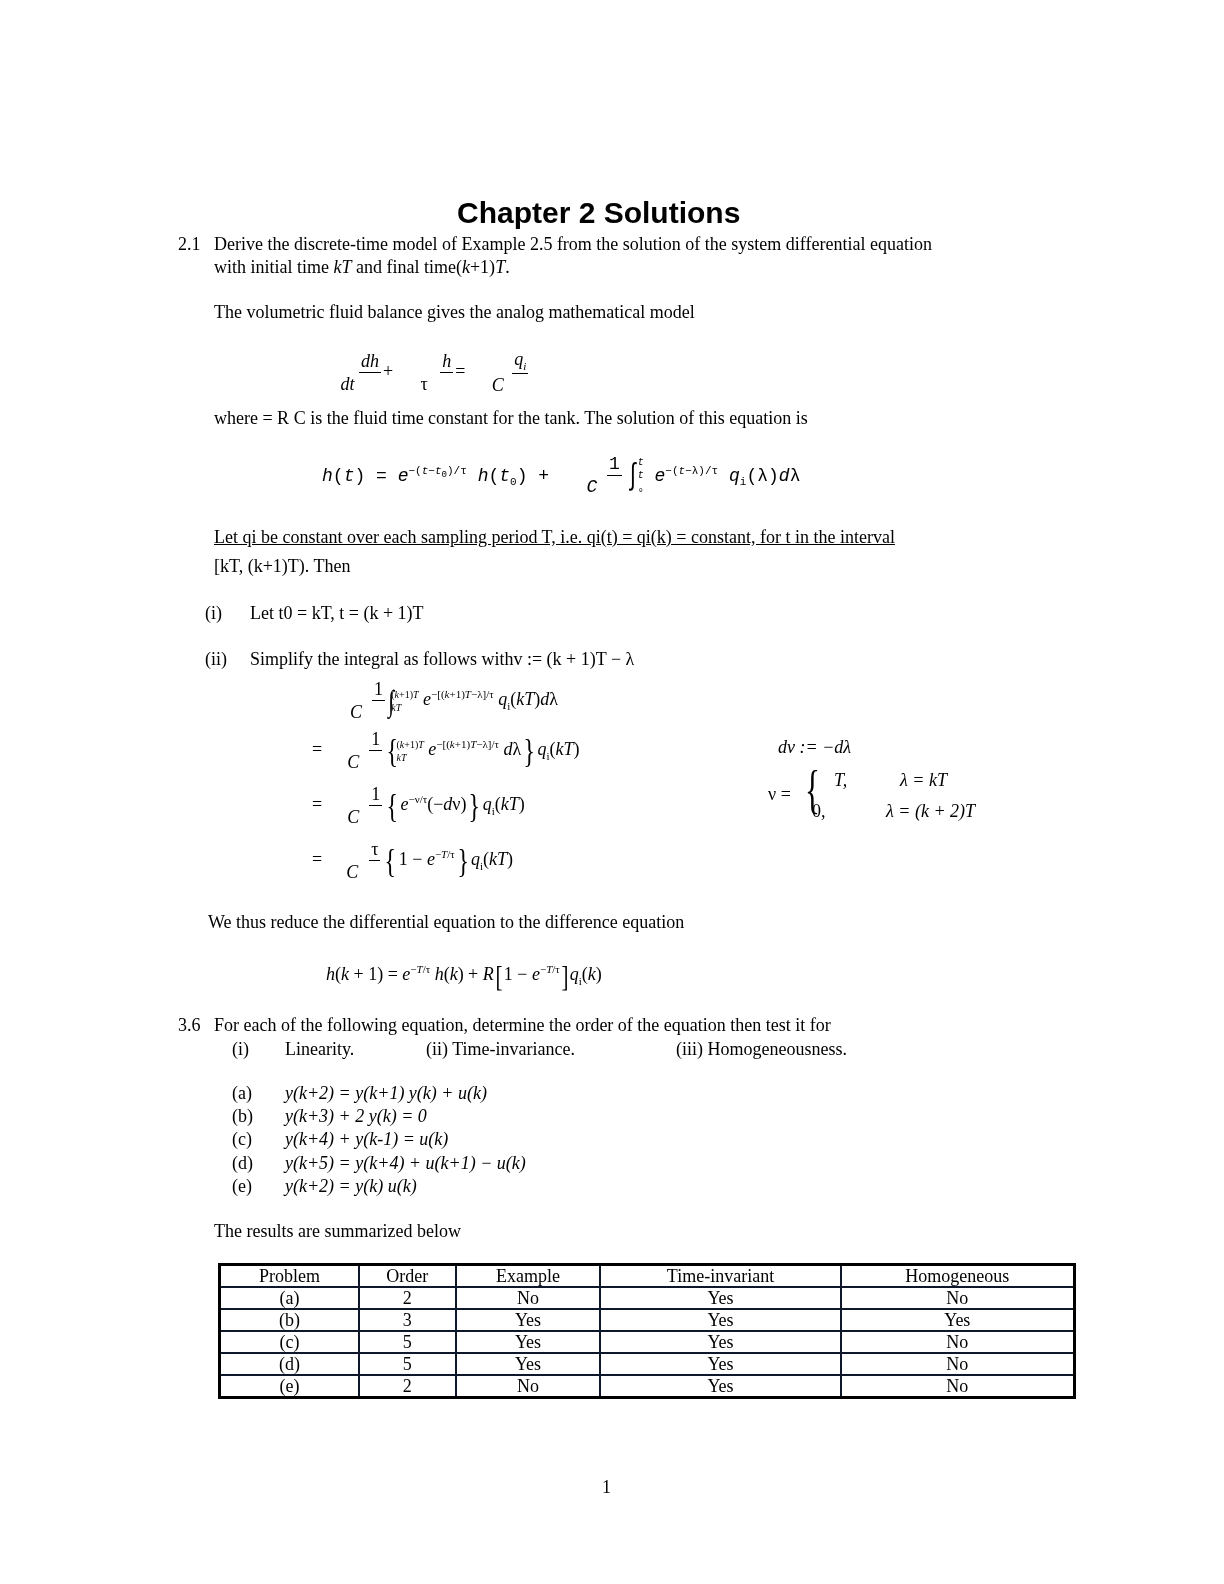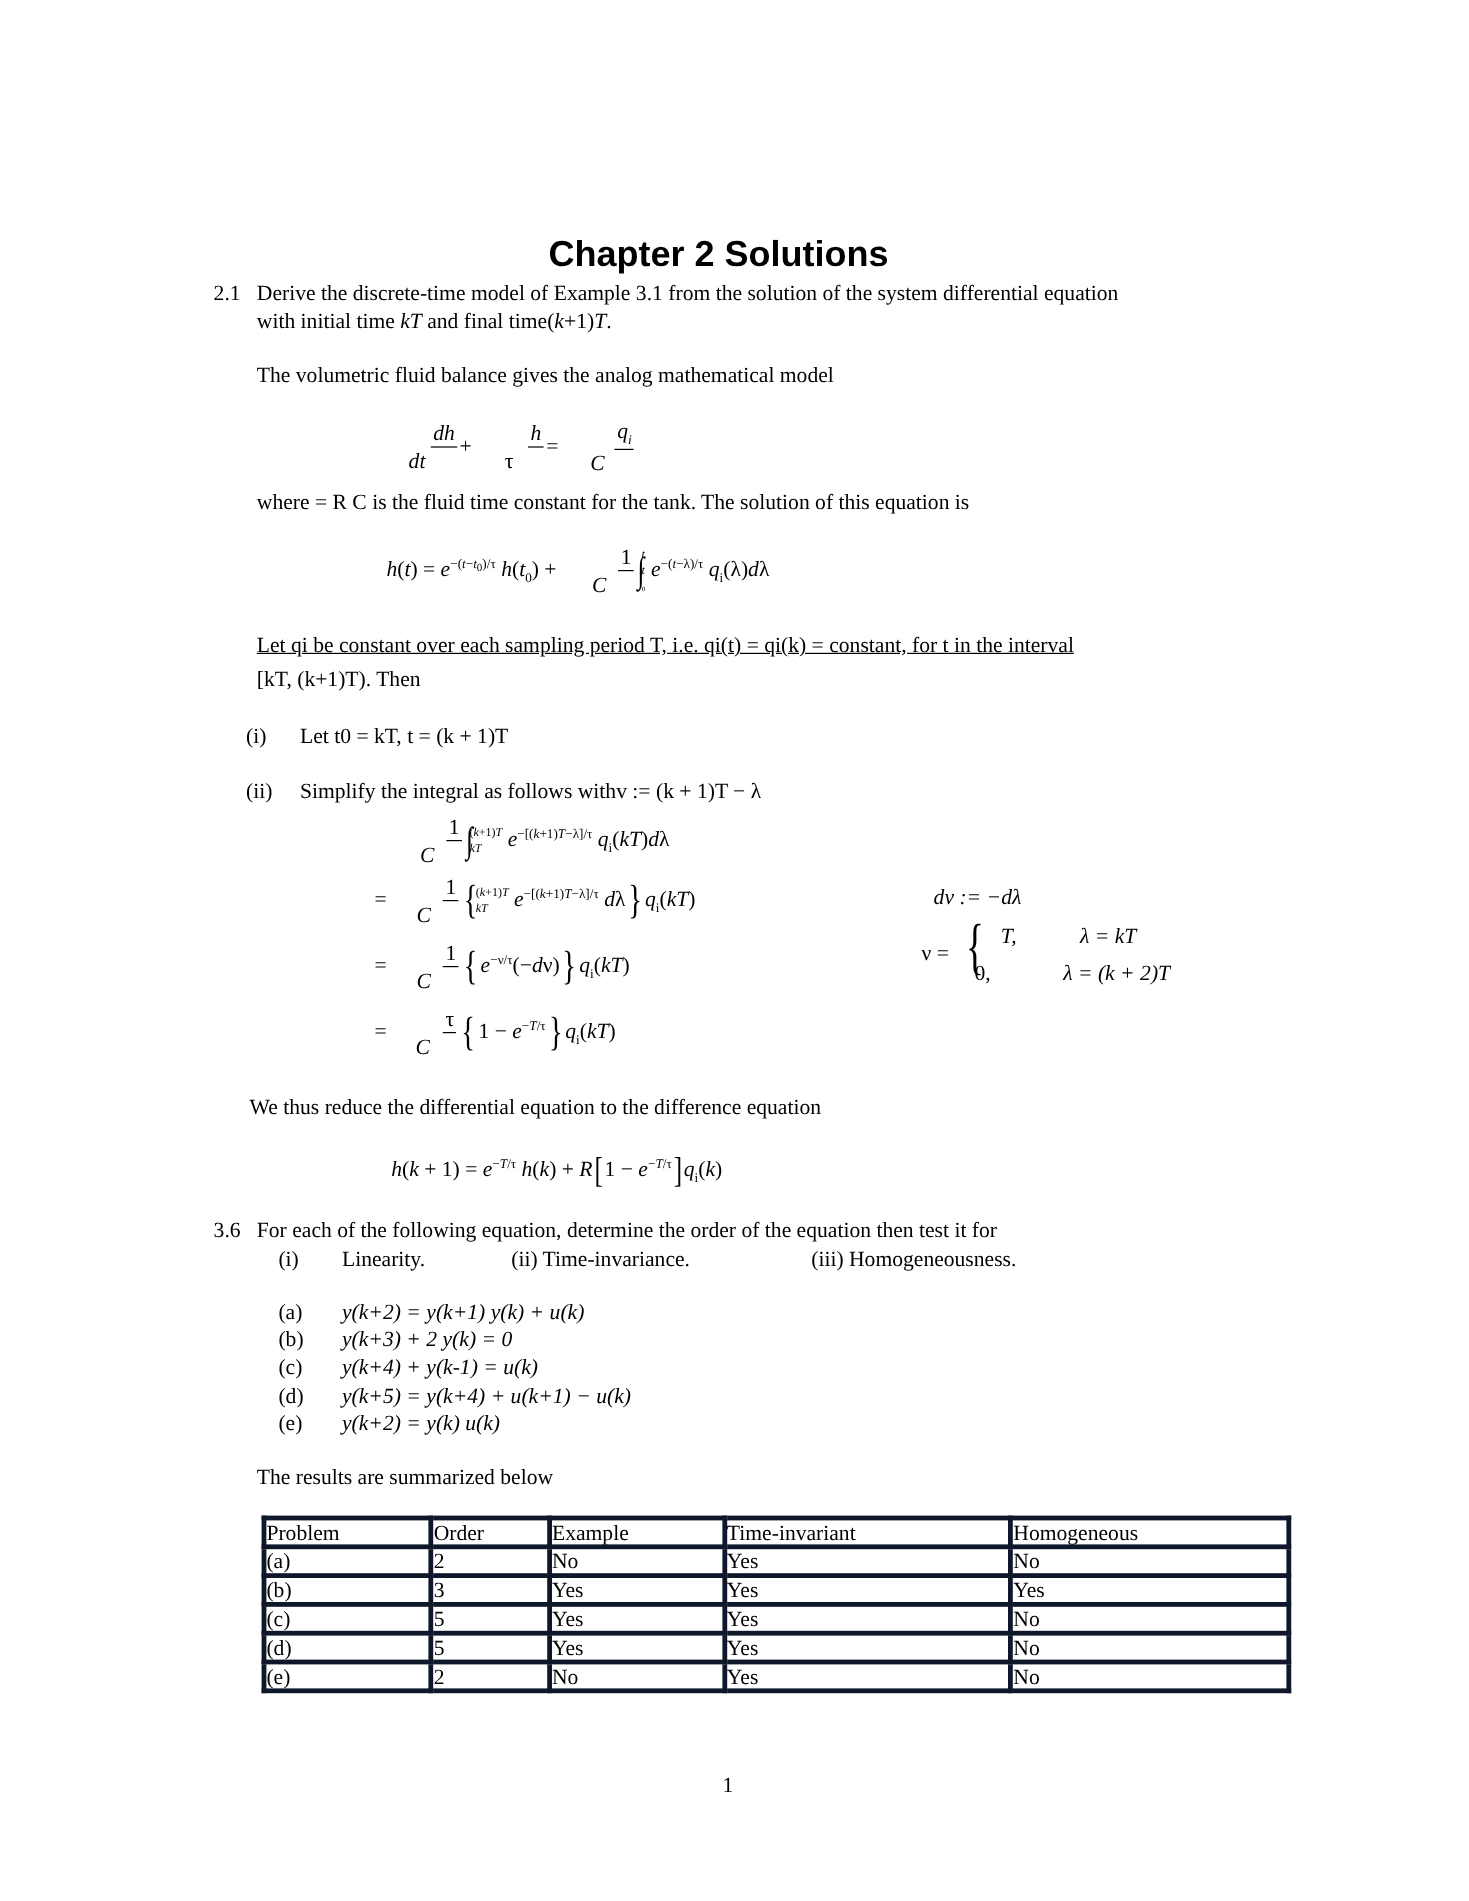--- a/index.html
+++ b/index.html
@@ -8,48 +8,48 @@
   .abs{position:absolute;white-space:nowrap;line-height:1;}
   .title{font-family:"Liberation Sans","DejaVu Sans",sans-serif;font-weight:bold;font-size:30px;margin-top:28px;}
   i,.it{font-style:italic;}
   .sm{font-size:11px;}
   .frac{display:inline-flex;flex-direction:column;align-items:center;vertical-align:middle;margin:0 2px;}
   .frac .n{border-bottom:1px solid #000;padding:0 2px 1px;line-height:1.05;margin-left:45px;}
   .frac .d{padding-top:2px;line-height:1.05;}
   .int{font-size:30px;font-style:normal;vertical-align:middle;display:inline-block;transform:scaleX(0.7);}
   .brace{font-size:34px;vertical-align:middle;display:inline-block;transform:scaleX(0.7);}
   table.res{position:absolute;left:218px;top:1263px;width:858px;border-collapse:collapse;border:3px solid #000;}
-  table.res td{border:4px solid #0f172a;font-size:18px;height:20px;padding:0;line-height:20px;}
+  table.res td{border:2px solid #0f172a;text-align:center;font-size:18px;height:20px;padding:0;line-height:20px;}
   .lim{display:inline-flex;flex-direction:column;font-size:10px;vertical-align:middle;line-height:1.3;margin-left:-4px;}
 </style>
 </head>
 <body>
 
 <div class="abs title" style="left:457px;top:170px;">Chapter 2 Solutions</div>
 
 <div class="abs" style="left:178px;top:235px;">2.1</div>
-<div class="abs" style="left:214px;top:235px;">Derive the discrete-time model of Example 3.1 from the solution of the system differential equation</div>
+<div class="abs" style="left:214px;top:235px;">Derive the discrete-time model of Example 2.5 from the solution of the system differential equation</div>
 <div class="abs" style="left:214px;top:258px;"><span>with initial time </span><i>kT</i><span> and final time(</span><i>k</i><span>+1)</span><i>T</i><span>.</span></div>
 <div class="abs" style="left:214px;top:303px;">The volumetric fluid balance gives the analog mathematical model</div>
 
 <div class="abs" style="left:312px;top:350px;">
   <span class="frac">
       <span class="n it">dh</span>
       <span class="d it">dt</span>
     </span>+<span class="frac">
       <span class="n it">h</span>
       <span class="d">τ</span>
     </span>=<span class="frac">
       <span class="n it">q<sub class="sm">i</sub></span>
       <span class="d it">C</span>
     </span>
 </div>
 <div class="abs" style="left:214px;top:409px;">where  = R C is the fluid time constant for the tank.  The solution of this equation is</div>
 
-<div class="abs" style="left:322px;top:455px;">
+<div class="abs" style="left:322px;top:455px;font-family:Liberation Mono, monospace;">
   <i>h</i>(<i>t</i>) = <i>e</i><sup class="sm">−(<i>t</i>−<i>t</i><sub>0</sub>)/τ</sup> <i>h</i>(<i>t</i><sub class="sm">0</sub>) + <span class="frac">
       <span class="n">1</span>
       <span class="d it">C</span>
     </span><span class="int">∫</span><span class="lim"><i>t</i><i>t</i>₀</span> <i>e</i><sup class="sm">−(<i>t</i>−λ)/τ</sup> <i>q</i><sub class="sm">i</sub>(λ)<i>d</i>λ
 </div>
 
 <div class="abs" style="left:214px;top:528px;text-decoration:underline;">Let qi be constant over each sampling period T, i.e. qi(t) = qi(k) = constant, for t in the interval</div>
 <div class="abs" style="left:214px;top:557px;">[kT, (k+1)T).  Then</div>
 
 <div class="abs" style="left:205px;top:604px;">(i)</div>

